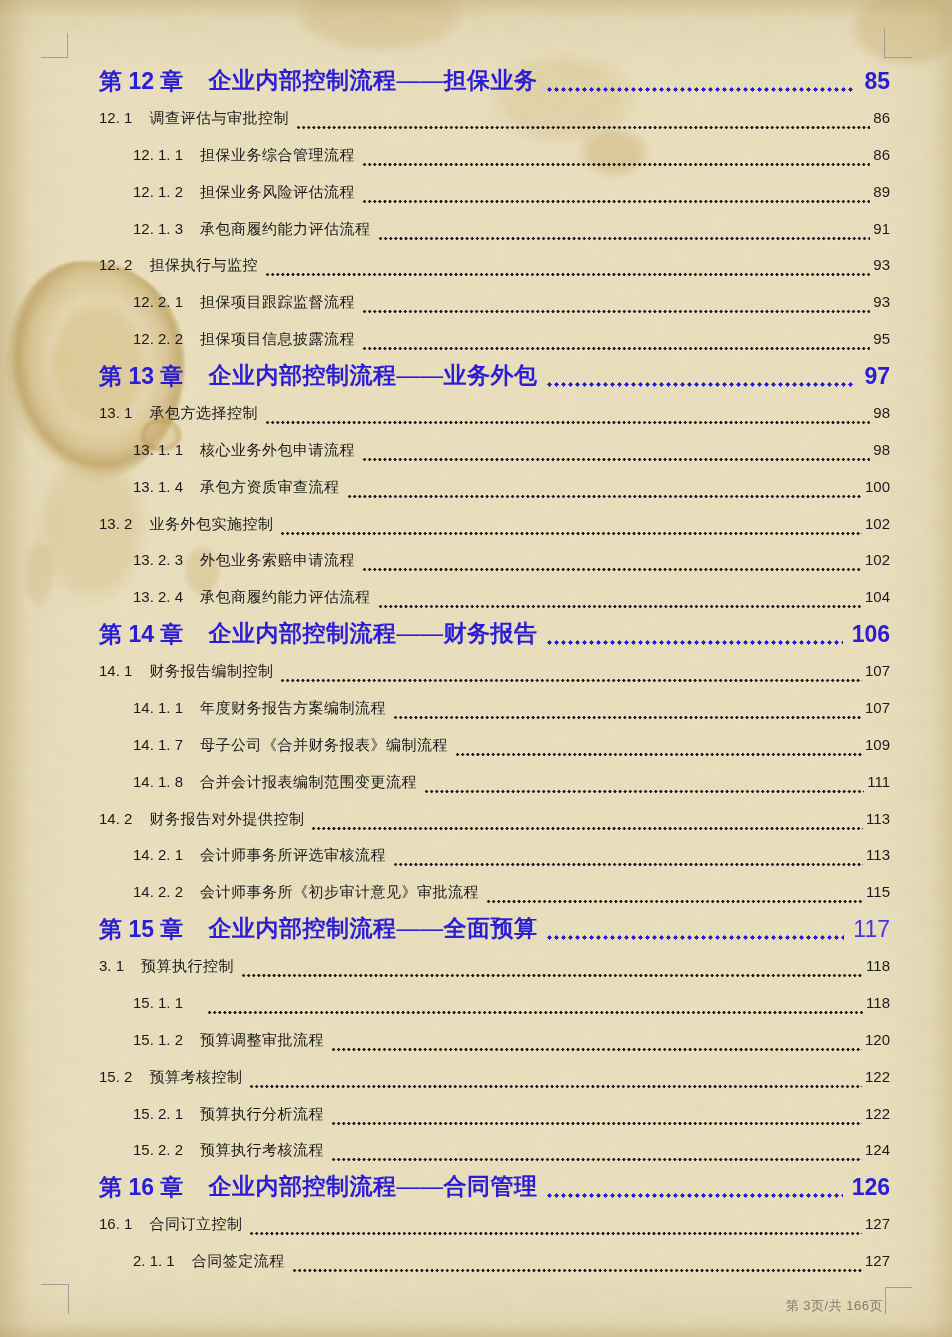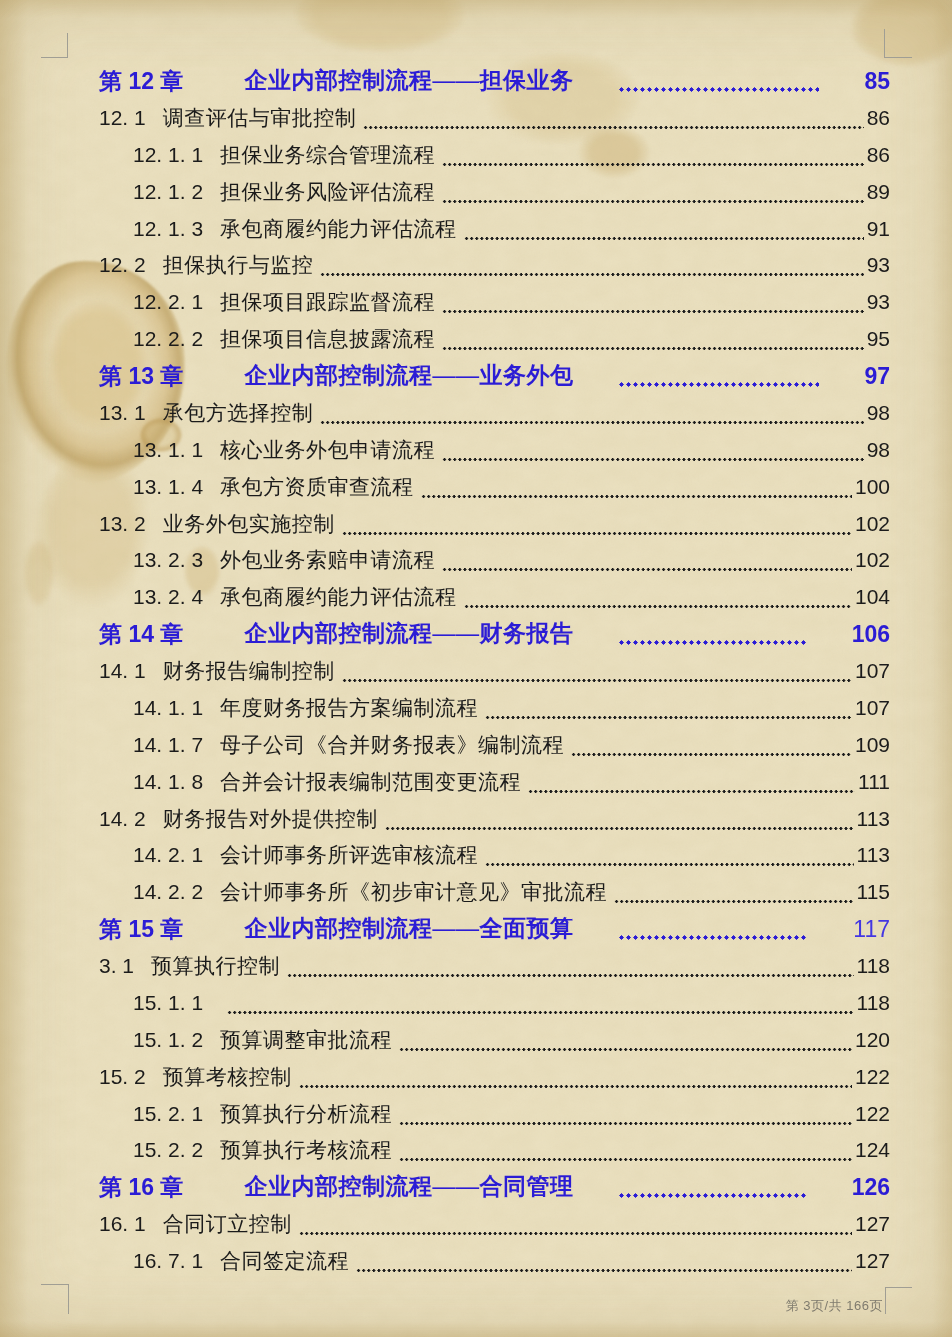--- a/index.html
+++ b/index.html
@@ -96,34 +96,34 @@
   .crop-tr{left:884px;top:29px;width:27px;height:28px;border-left:1px solid var(--mark);border-bottom:1px solid var(--mark);}
   .crop-bl{left:41px;top:1284px;width:27px;height:29px;border-right:1px solid var(--mark);border-top:1px solid var(--mark);}
   .crop-br{left:885px;top:1287px;width:26px;height:26px;border-left:1px solid var(--mark);border-top:1px solid var(--mark);}
   
   .toc{
     position:absolute;left:99px;right:62px;top:63px;z-index:5;
   }
   .row{
     display:flex;align-items:stretch;
     height:36.88px;line-height:36.88px;
-    font-size:21px;color:var(--ink);
+    font-size:15px;color:var(--ink);
     white-space:nowrap;cursor:pointer;
   }
   .row .num{margin-right:17px;}
   .row .title{letter-spacing:.5px;font-family:Liberation Serif, serif;}
   .row .leader{
     flex:1;min-width:20px;margin:0 3px 0 7px;
     background-image:radial-gradient(circle, #1b1b1b 1.25px, transparent 1.5px);
     background-size:5.1px 3px;
     background-repeat:repeat-x;
     background-position:0 26px;
   }
   .row .pg{text-align:right;}
-  .row.l1{font-size:23px;font-weight:bold;color:var(--blue);gap:36px;}
+  .row.l1{font-size:23px;font-weight:bold;color:var(--blue);}
   .row.l1 .num{margin-right:25px;}
   .row.l1 .leader{
     margin:0 9px 0 9px;
     background-image:radial-gradient(circle, var(--blue) 1.95px, transparent 2.2px);
     background-size:7px 5px;
     background-position:0 24px;
   }
   .row.l3{padding-left:34px;}
   .row.page-regular .pg{font-weight:400;color:#4336e2;text-align:center;}
   
@@ -352,21 +352,21 @@
       <span class="leader"></span>
       <span class="pg">126</span>
     </div>
       <div class="row l2">
       <span class="num">16. 1</span>
       <span class="title">合同订立控制</span>
       <span class="leader"></span>
       <span class="pg">127</span>
     </div>
       <div class="row l3">
-      <span class="num">16. 7. 1</span>
+      <span class="num">2. 1. 1</span>
       <span class="title">合同签定流程</span>
       <span class="leader"></span>
       <span class="pg">127</span>
     </div>
     </div>
 
   <div class="footer">第 3页/共 166页</div>
 
   <div class="edge-shade"></div>
 </div>

